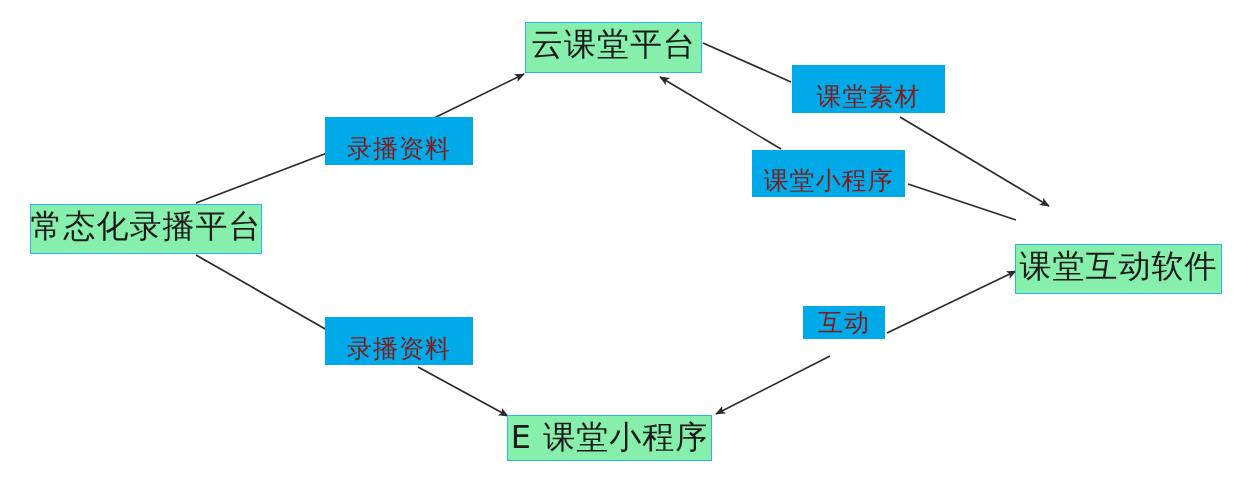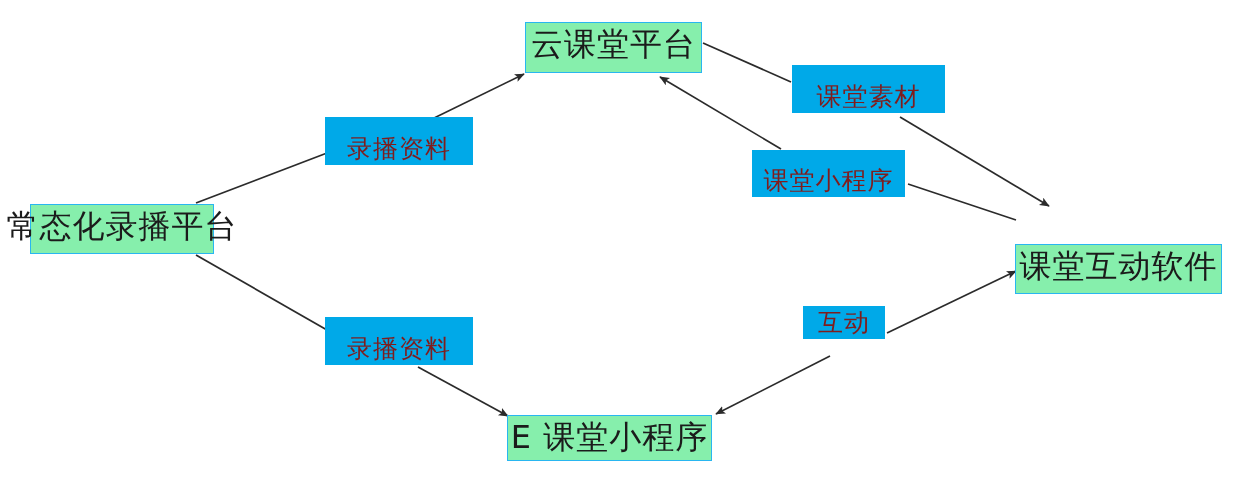--- a/index.html
+++ b/index.html
@@ -80,21 +80,21 @@
     <line x1="703" y1="43" x2="791" y2="82" stroke="#2b2b2b" stroke-width="1.7"></line>
     <line x1="900" y1="117" x2="1049" y2="206" stroke="#2b2b2b" stroke-width="1.7" marker-end="url(#arrowhead)"></line>
 
     <line x1="1016" y1="220" x2="908" y2="184" stroke="#2b2b2b" stroke-width="1.7"></line>
     <line x1="781" y1="149" x2="660" y2="77" stroke="#2b2b2b" stroke-width="1.7" marker-end="url(#arrowhead)"></line>
 
     <line x1="887" y1="333" x2="1016" y2="271" stroke="#2b2b2b" stroke-width="1.7" marker-end="url(#arrowhead)"></line>
     <line x1="830" y1="356" x2="716" y2="414" stroke="#2b2b2b" stroke-width="1.7" marker-end="url(#arrowhead)"></line>
   </svg>
 
-  <div class="node" style="left:30px; top:204px; width:184px; height:50px;">
+  <div class="node" style="left:30px; top:204px; width:232px; height:50px;">
     <span>常态化录播平台</span>
   </div>
 
   <div class="node" style="left:525px; top:22px; width:177px; height:51px;">
     <span>云课堂平台</span>
   </div>
 
   <div class="node" style="left:1015px; top:216px; width:207px; height:50px;margin-top:28px;">
     <span>课堂互动软件</span>
   </div>

